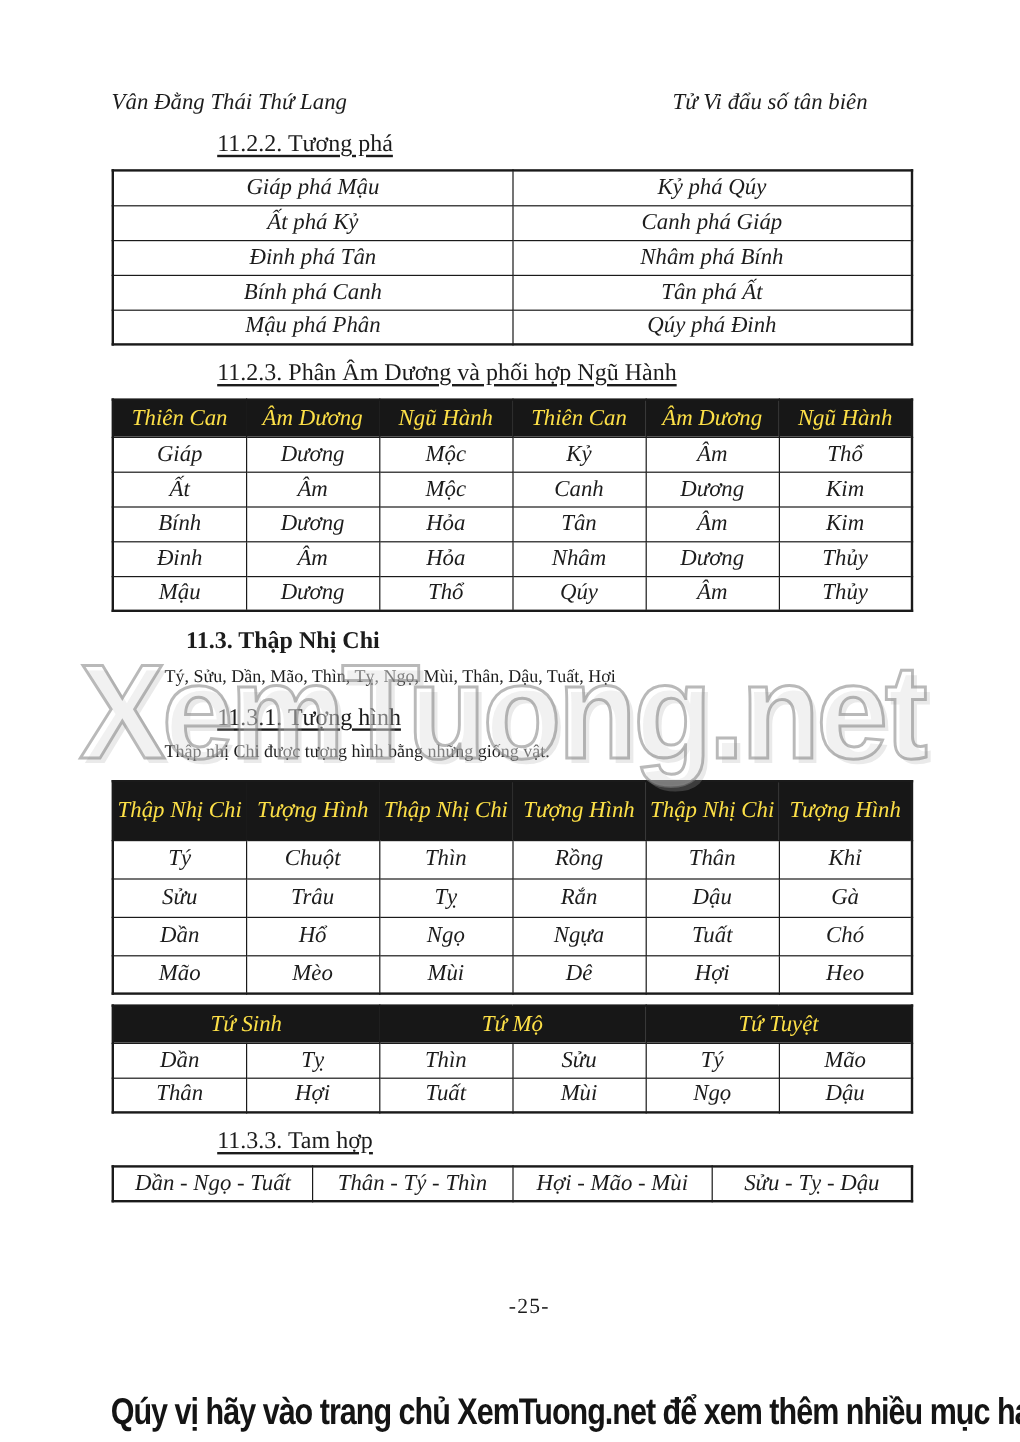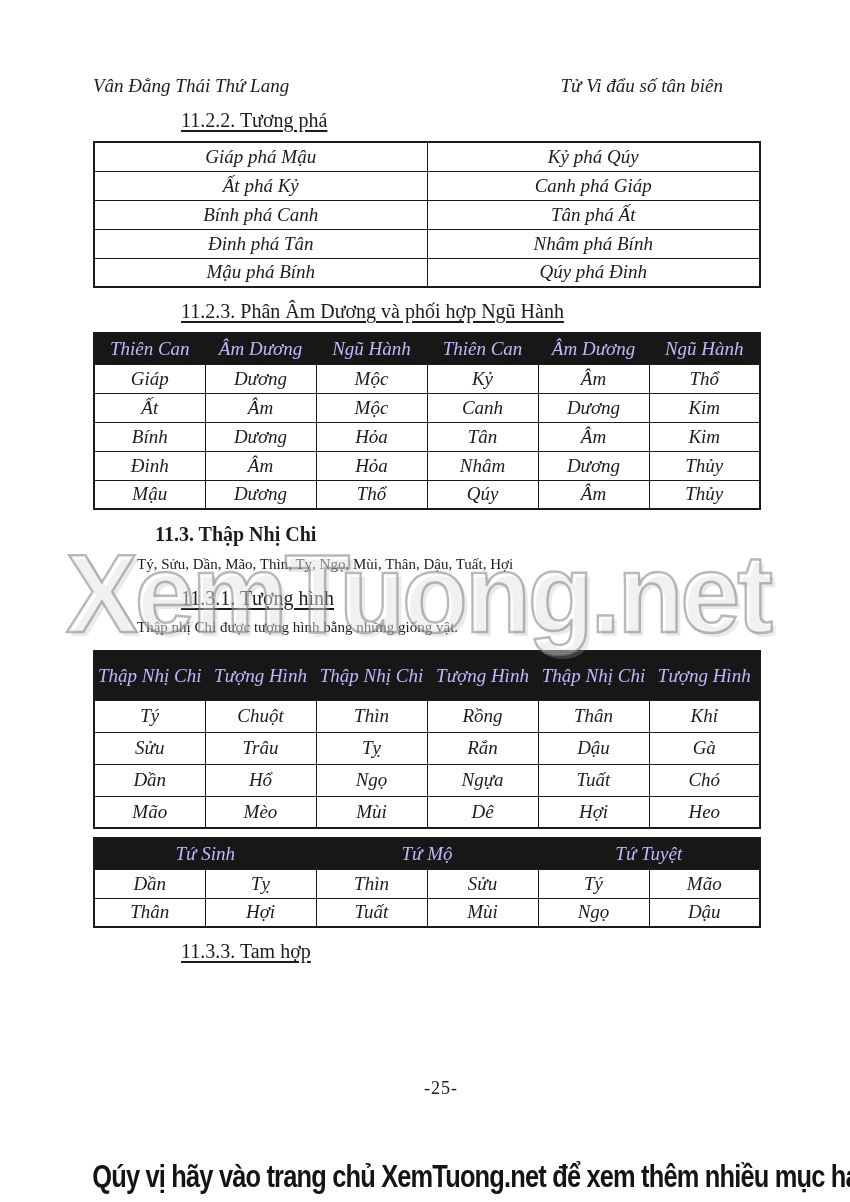--- a/index.html
+++ b/index.html
@@ -31,21 +31,21 @@
     width:668px; margin-top:9px;
     font-size:19px;
   }
   table.tbl, table.tbl td, table.tbl th { border:1.6px solid #1a1a1a; }
   table.tbl { border-width:2px;font-style:italic; }
   table.tbl td {
     height:29px; text-align:center; vertical-align:middle; padding:0 2px;
     background:#fff;
   }
   table.tbl th {
-    background:#171717; color:#c4b5fd; font-weight:normal;
+    background:#171717; color:#fde047; font-weight:normal;
     height:31px; text-align:center; vertical-align:middle; padding:0 2px;
   }
   table.tbl.two-line-head th { height:49px; line-height:21px; }
   table.tbl.rows-33 td { height:32px; }
 
   .watermark {
     position:absolute; left:66px; top:538px; width:760px; z-index:6;
     font-family:"Liberation Sans","DejaVu Sans",sans-serif;
     font-weight:bold; font-size:112px; line-height:1; letter-spacing:-3px;
     color:rgba(255,255,255,0.32);
@@ -87,29 +87,29 @@
         <tbody>
           <tr>
             <td>Giáp phá Mậu</td>
             <td>Kỷ phá Qúy</td>
           </tr>
           <tr>
             <td>Ất phá Kỷ</td>
             <td>Canh phá Giáp</td>
           </tr>
           <tr>
+            <td>Đinh phá Tân</td>
+            <td>Nhâm phá Bính</td>
+          </tr>
+          <tr>
             <td>Bính phá Canh</td>
             <td>Tân phá Ất</td>
           </tr>
           <tr>
-            <td>Đinh phá Tân</td>
-            <td>Nhâm phá Bính</td>
-          </tr>
-          <tr>
-            <td>Mậu phá Bính</td>
+            <td>Mậu phá Phân</td>
             <td>Qúy phá Đinh</td>
           </tr>
         </tbody>
       </table>
 
     <h3 class="sec underline" style="">11.2.3. Phân Âm Dương và phối hợp Ngũ Hành</h3>
     <table class="tbl">
         <thead>
           <tr>
             <th>Thiên Can</th>
@@ -238,20 +238,30 @@
             <td>Hợi</td>
             <td>Tuất</td>
             <td>Mùi</td>
             <td>Ngọ</td>
             <td>Dậu</td>
           </tr>
         </tbody>
       </table>
 
     <h3 class="sec underline" style="margin-top:11px;">11.3.3. Tam hợp</h3>
+    <table class="tbl" style="margin-top:8px;">
+        <tbody>
+          <tr>
+            <td>Dần - Ngọ - Tuất</td>
+            <td>Thân - Tý - Thìn</td>
+            <td>Hợi - Mão - Mùi</td>
+            <td>Sửu - Tỵ - Dậu</td>
+          </tr>
+        </tbody>
+      </table>
 
   </div>
 
   <div class="watermark">XemTuong.net</div>
 
   <div class="page-number">-25-</div>
 
   <div class="site-footer">
     <span>Qúy vị hãy vào trang chủ XemTuong.net để xem thêm nhiều mục hay khác</span>
   </div>

